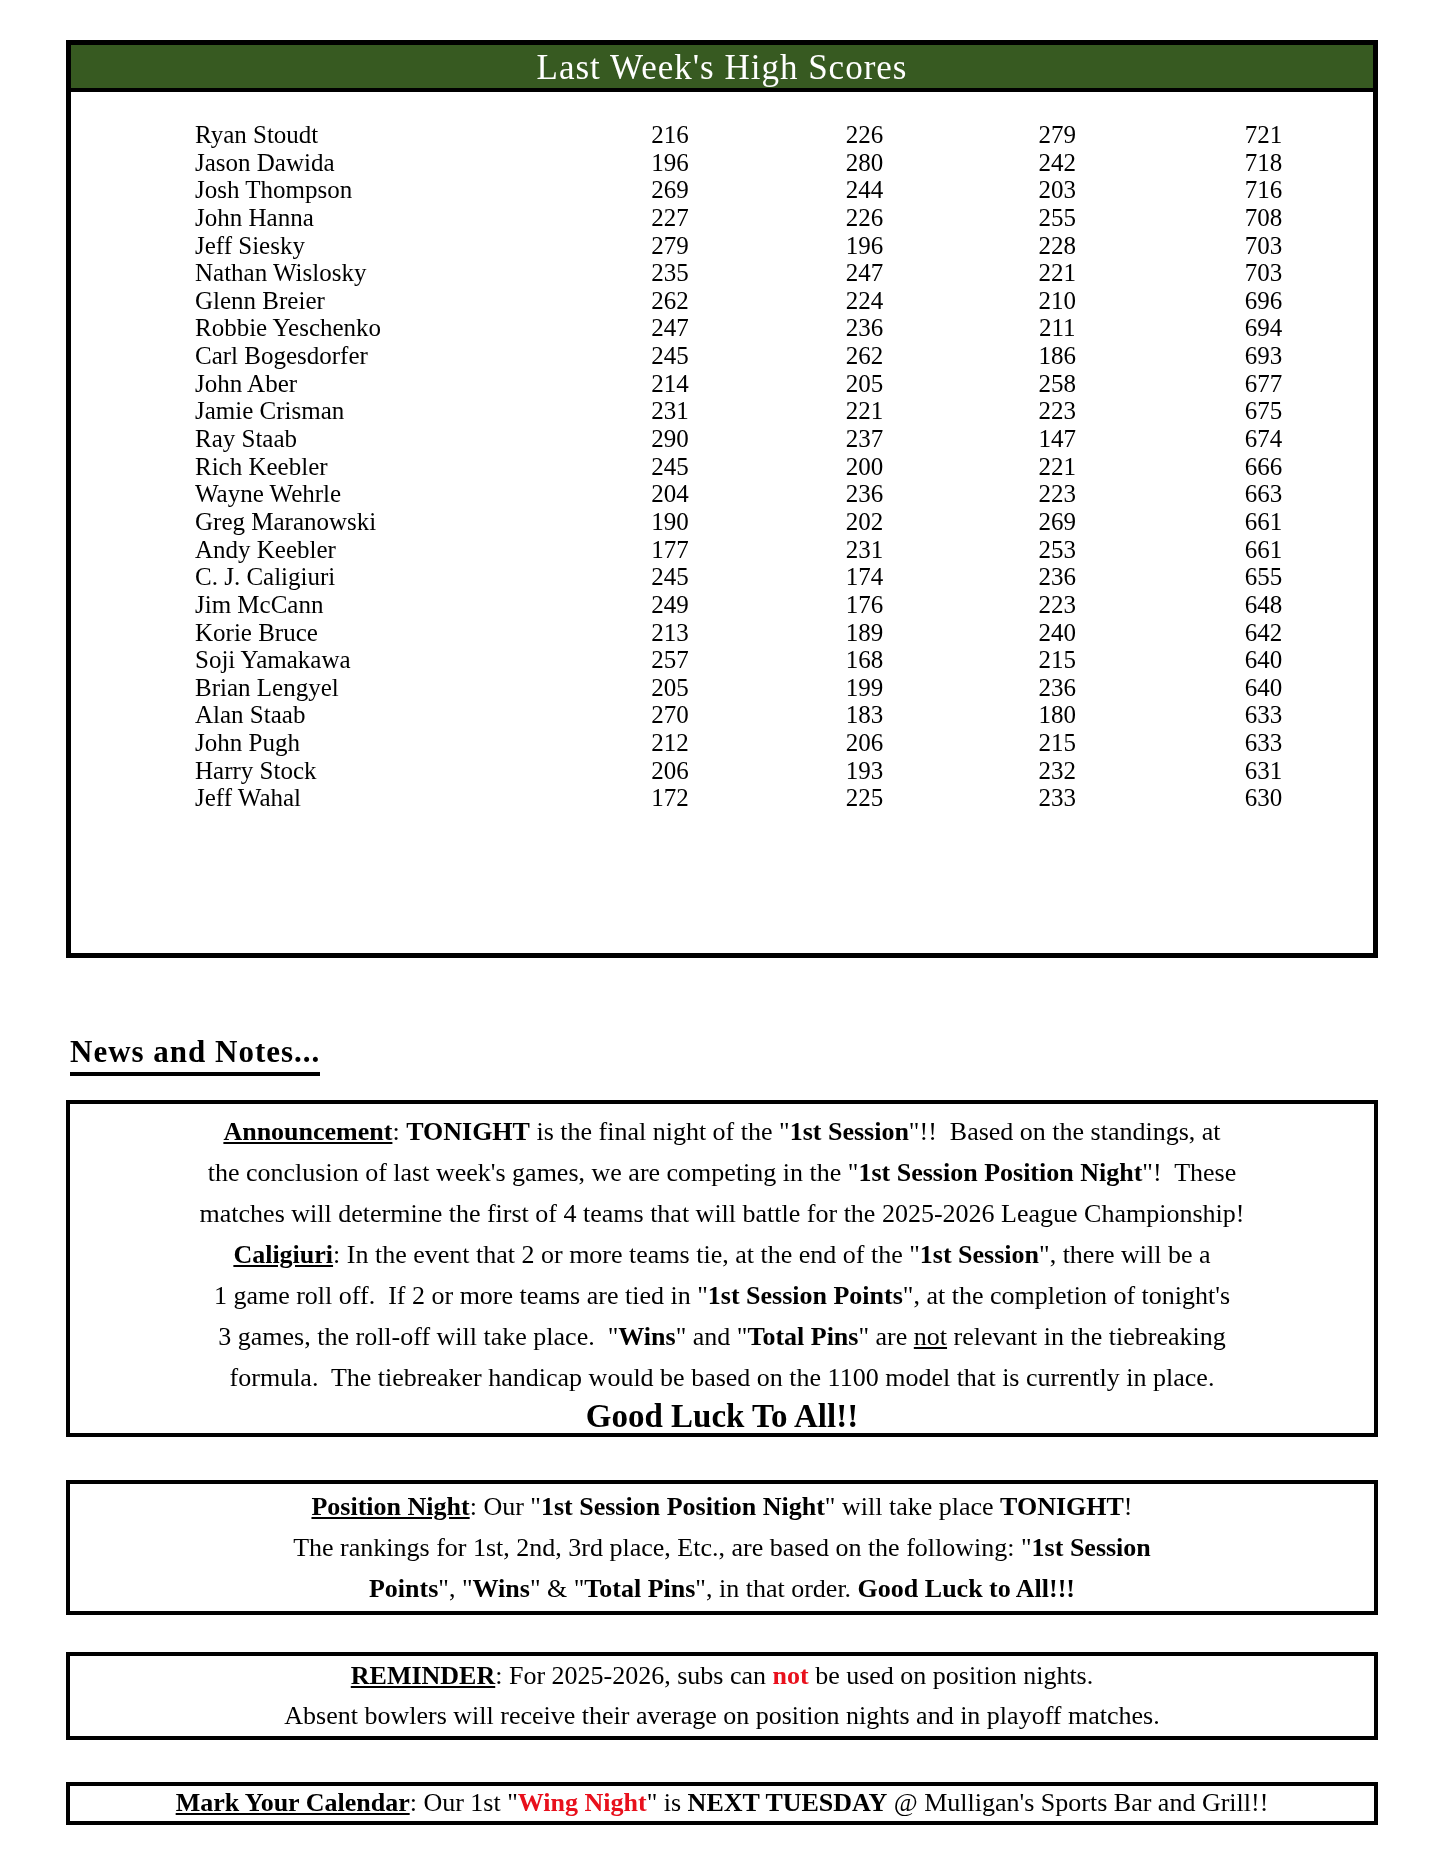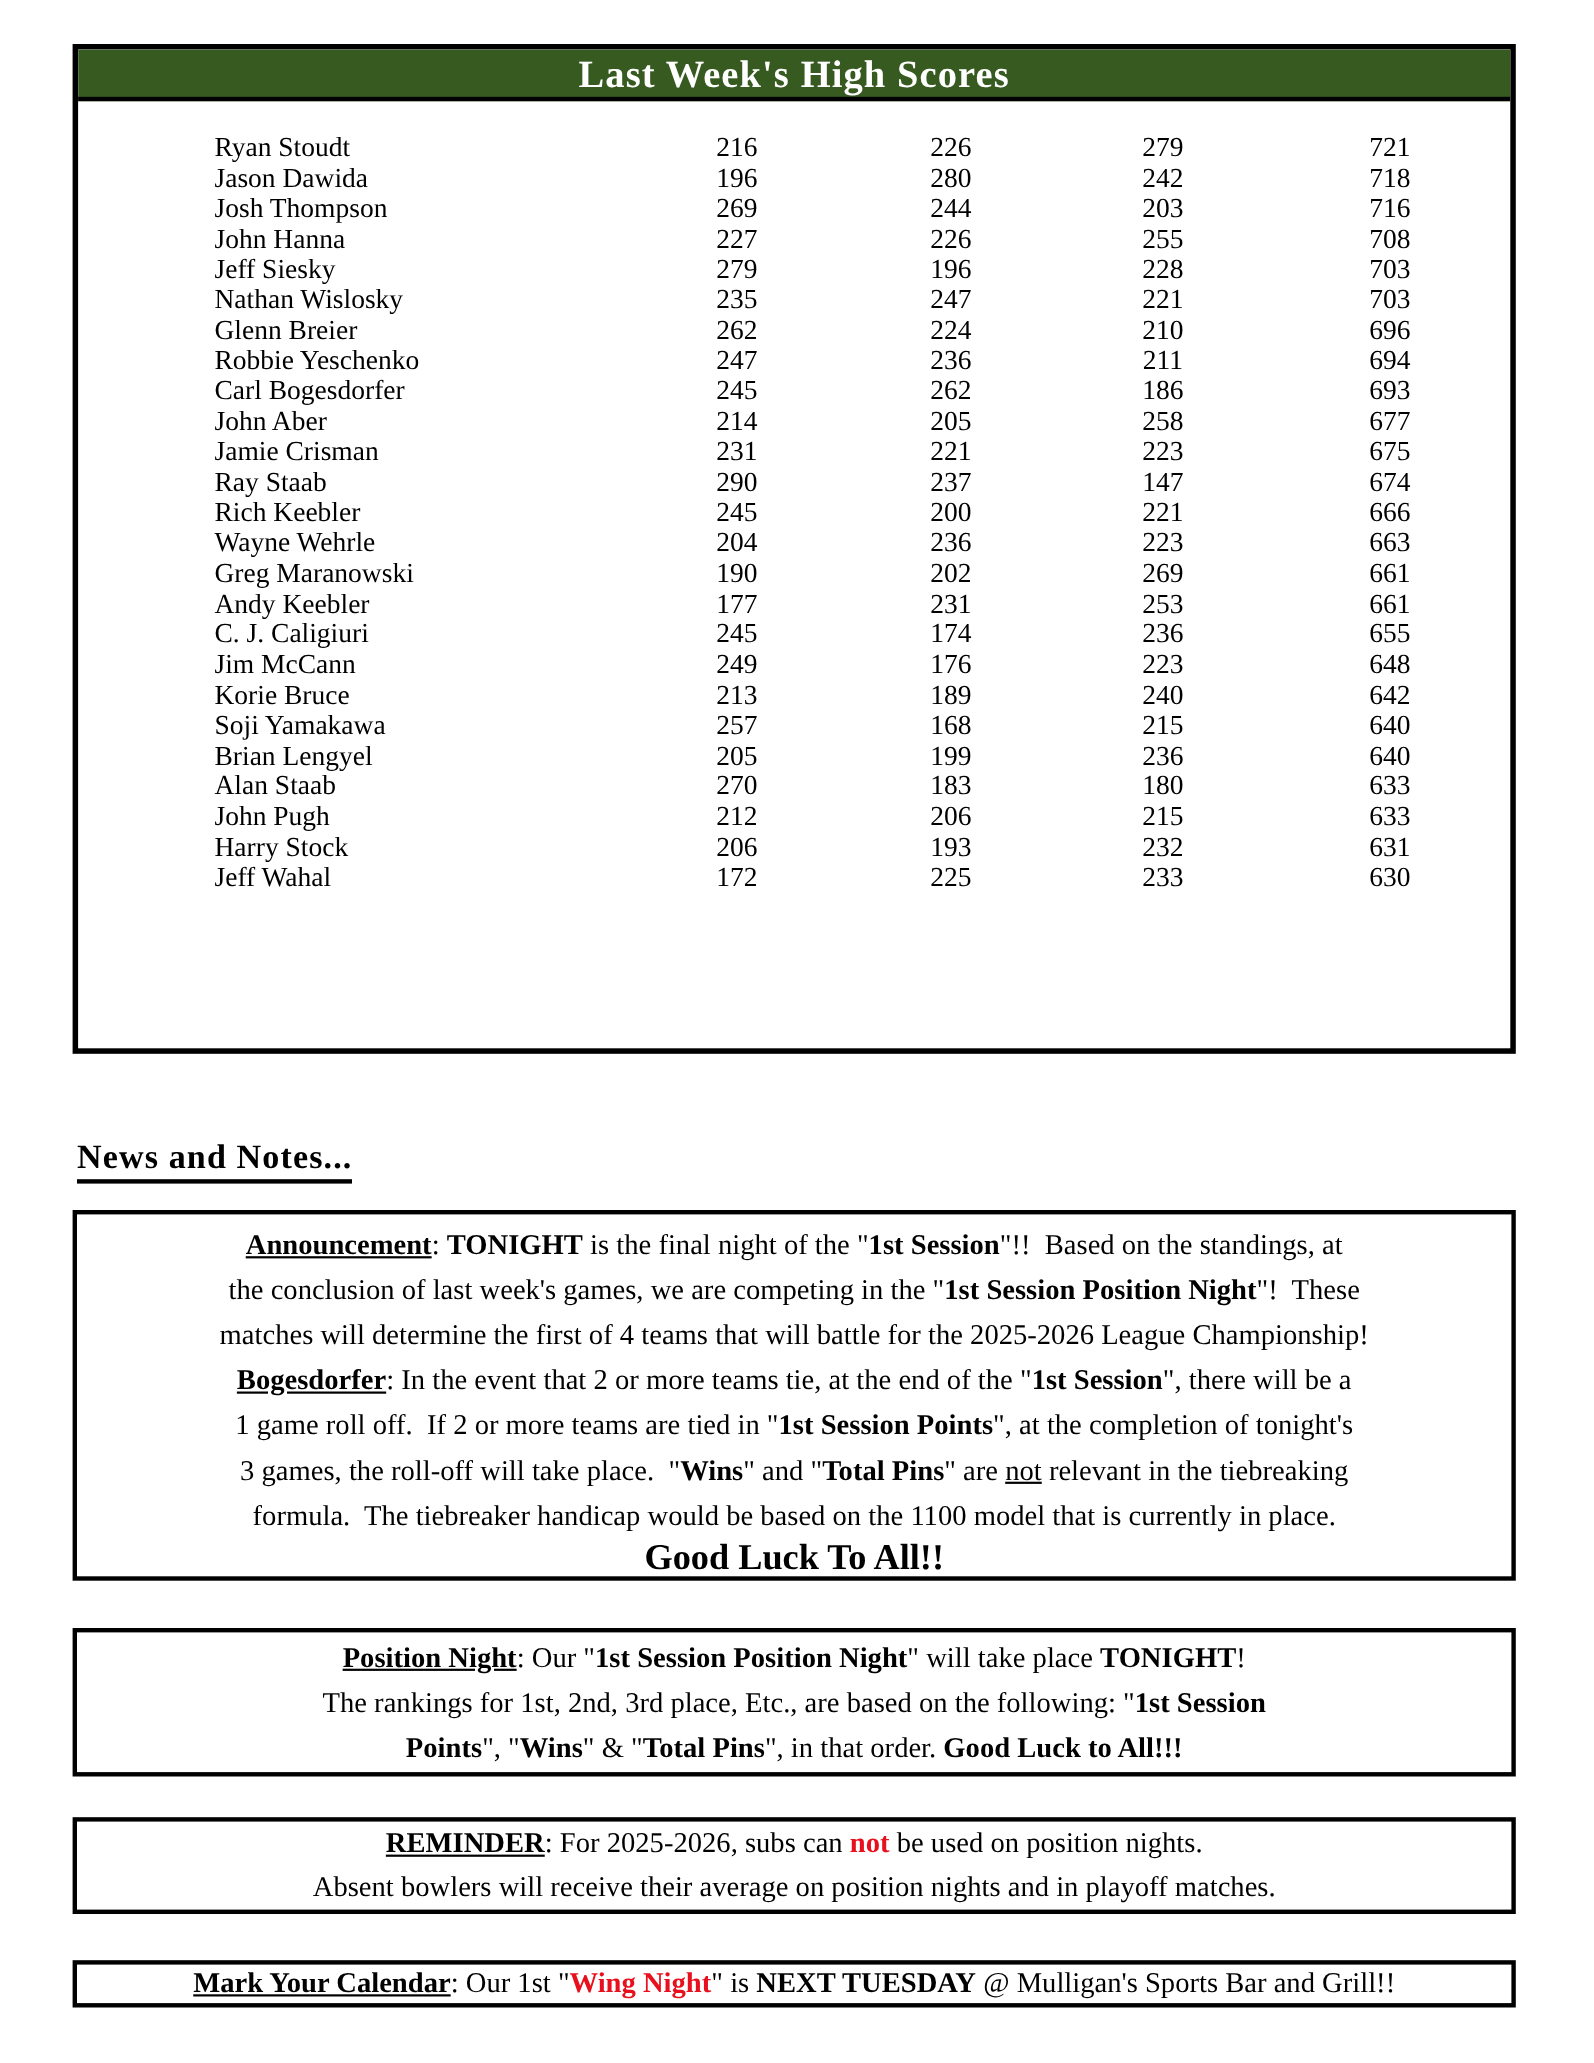--- a/index.html
+++ b/index.html
@@ -10,21 +10,21 @@
   }
   .scores-box {
     position:absolute; left:66px; top:40px; width:1312px; height:918px;
     border:5px solid #000; background:#fff; overflow:hidden;
   }
   .scores-header {
     height:47px; background:var(--green,#375a21);
     border-bottom:4px solid #000; text-align:center;
   }
   .scores-header .title {
-    color:#fff; font-weight:bold; font-size:35px; line-height:45px;
+    color:#fff; font-weight:normal; font-size:35px; line-height:45px;
     letter-spacing:1px;
     margin-top:37px;
   }
   .score-rows { padding-top:29px; }
   .score-row {
     display:grid; grid-template-columns:38.4% 15.2% 14.7% 14.9% 16.8%;
     height:27.65px; font-size:25px; line-height:27.65px;
   }
   .score-row .cell { text-align:center; white-space:nowrap; }
   .score-row .c0 { text-align:left; padding-left:124px; }
@@ -244,21 +244,21 @@
 
 <h2 class="news-heading">
   <span class="hd">News and Notes...</span>
 </h2>
 
 <section class="note-box announcement">
   <div>
       <div class="rich-line"><span class="b u">Announcement</span><span>: </span><span class="b">TONIGHT</span><span> is the final night of the "</span><span class="b">1st Session</span><span>"!!&nbsp; Based on the standings, at</span></div>
       <div class="rich-line"><span>the conclusion of last week's games, we are competing in the "</span><span class="b">1st Session Position Night</span><span>"!&nbsp; These</span></div>
       <div class="rich-line"><span>matches will determine the first of 4 teams that will battle for the 2025-2026 League Championship!</span></div>
-      <div class="rich-line"><span class="b u">Bogesdorfer</span><span>: In the event that 2 or more teams tie, at the end of the "</span><span class="b">1st Session</span><span>", there will be a</span></div>
+      <div class="rich-line"><span class="b u">Caligiuri</span><span>: In the event that 2 or more teams tie, at the end of the "</span><span class="b">1st Session</span><span>", there will be a</span></div>
       <div class="rich-line"><span>1 game roll off.&nbsp; If 2 or more teams are tied in "</span><span class="b">1st Session Points</span><span>", at the completion of tonight's</span></div>
       <div class="rich-line"><span>3 games, the roll-off will take place.&nbsp; "</span><span class="b">Wins</span><span>" and "</span><span class="b">Total Pins</span><span>" are </span><span class="u">not</span><span> relevant in the tiebreaking</span></div>
       <div class="rich-line"><span>formula.&nbsp; The tiebreaker handicap would be based on the 1100 model that is currently in place.</span></div>
     </div>
   <div class="box-footer">Good Luck To All!!</div>
 </section>
 
 <section class="note-box position-night">
   <div>
       <div class="rich-line"><span class="b u">Position Night</span><span>: Our "</span><span class="b">1st Session Position Night</span><span>" will take place </span><span class="b">TONIGHT</span><span>!</span></div>

